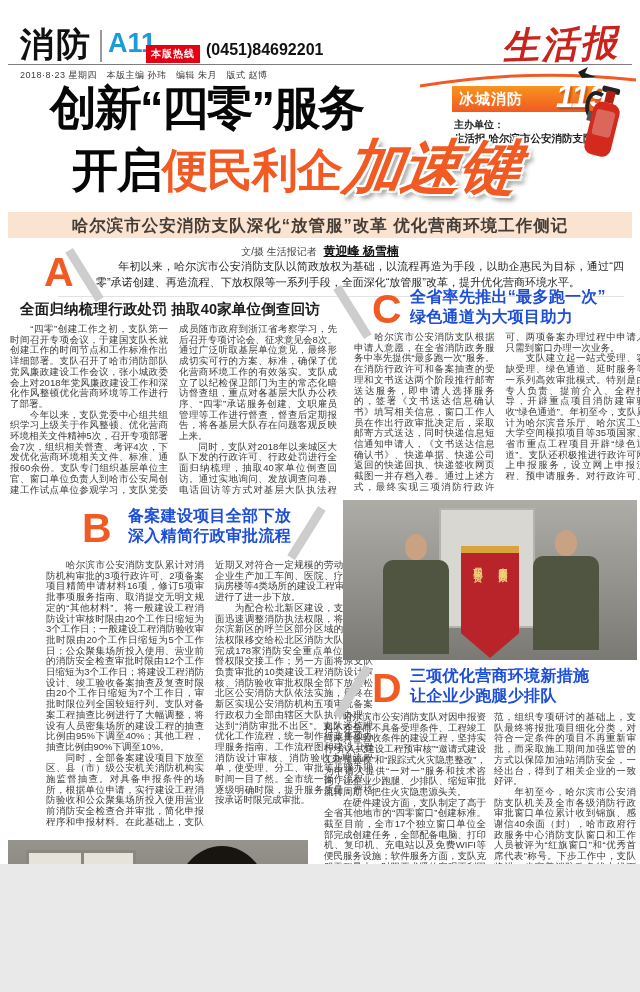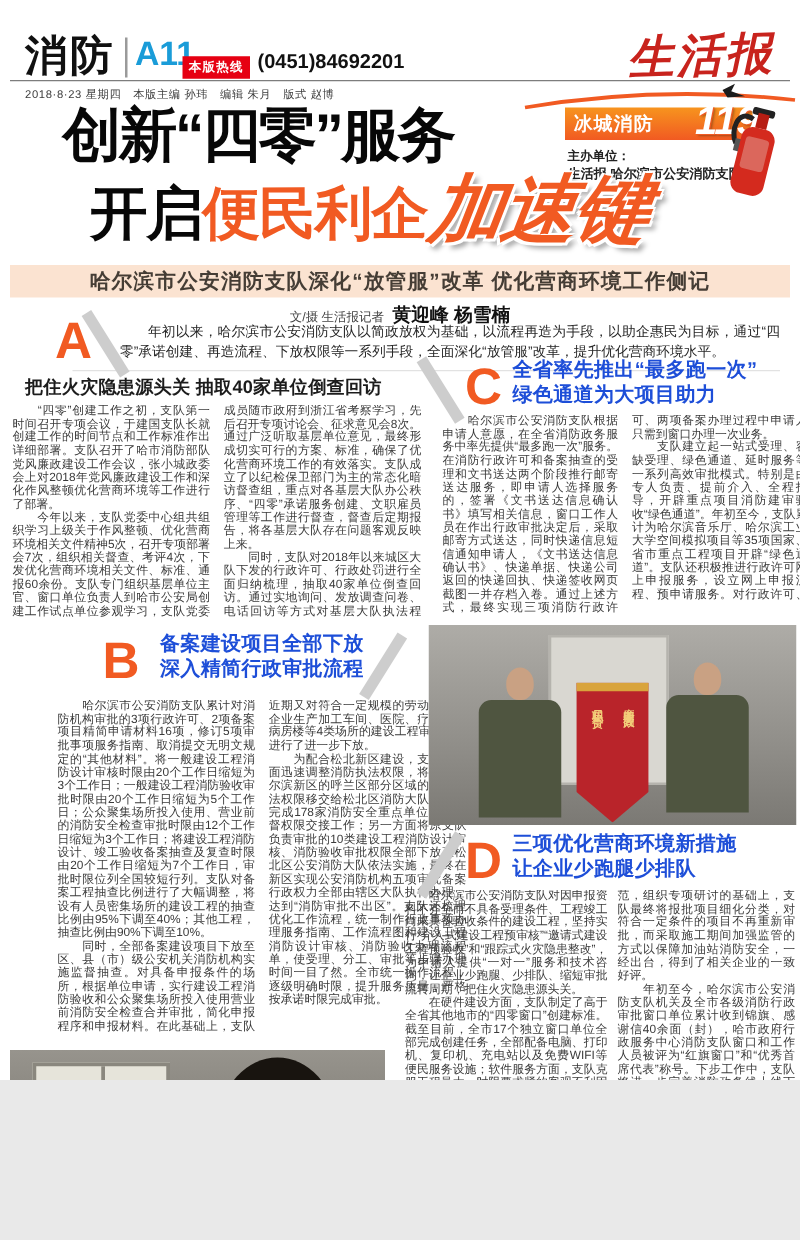--- a/index.html
+++ b/index.html
@@ -42,21 +42,21 @@
     letter-spacing:-2px;line-height:1;}
   .hl2{left:72px;top:140px;white-space:nowrap;}
   .hl2 .blk{font-size:46px;font-weight:900;color:#070707;letter-spacing:-1px;vertical-align:top;}
   .hl2 .org{font-size:46px;font-weight:900;color:#f15a22;letter-spacing:-1px;vertical-align:top;}
   .hl2 .acc{display:inline-block;font-size:60px;font-weight:900;font-style:italic;color:#f15a22;
     transform:skewX(-8deg) translateY(-12px);letter-spacing:-2px;
     text-shadow:2px 2px 0 #fff,-2px -2px 0 #fff,2px -2px 0 #fff,-2px 2px 0 #fff,5px 5px 4px rgba(0,0,0,.35);}
   .subhead{left:8px;top:212px;width:624px;height:26px;background:#fbe3d1;
     text-align:center;line-height:26px;font-size:16.5px;font-weight:bold;color:#453d35;letter-spacing:1px;}
   .byline{left:0;top:243px;width:640px;text-align:center;font-size:10px;color:#444;}
-  .byline b{font-size:15px;color:#111;margin-left:4px;}
+  .byline b{font-size:12px;color:#111;margin-left:4px;text-decoration:underline;}
   .intro{left:96px;top:258px;width:528px;font-size:11px;line-height:16px;color:#262626;
     text-align:justify;white-space:pre-line;}
   .intro-rule{left:58px;top:296px;width:566px;height:1px;background:#e2e2e2;}
 
   
   .slash{width:9px;height:58px;background:#cdcdcd;}
   .marker{font-size:41px;font-weight:900;color:#f15a22;line-height:1;}
   .sec-title-1line{font-size:14.5px;font-weight:bold;color:#1c1c1c;white-space:nowrap;letter-spacing:.2px;}
   .sec-title{font-size:16px;font-weight:bold;color:#1d4ed8;line-height:20px;letter-spacing:.3px;}
   .body-cols{column-gap:11px;font-size:9.5px;line-height:10.7px;text-align:justify;
@@ -170,21 +170,21 @@
   <div class="abs subhead">哈尔滨市公安消防支队深化“放管服”改革 优化营商环境工作侧记</div>
   <div class="abs byline">
     <span>文/摄 生活报记者</span>
     <b>黄迎峰 杨雪楠</b>
   </div>
   <div class="abs intro">　　年初以来，哈尔滨市公安消防支队以简政放权为基础，以流程再造为手段，以助企惠民为目标，通过“四零”承诺创建、再造流程、下放权限等一系列手段，全面深化“放管服”改革，提升优化营商环境水平。</div>
   <div class="abs intro-rule"></div>
 
   <div class="abs slash slash-a"></div>
   <div class="abs marker marker-a">A</div>
-  <div class="abs sec-title-1line title-a">把住火灾隐患源头关 抽取40家单位倒查回访</div>
+  <div class="abs sec-title-1line title-a">全面归纳梳理行政处罚 抽取40家单位倒查回访</div>
   <div class="abs body-cols body-a">　　“四零”创建工作之初，支队第一时间召开专项会议，于建国支队长就创建工作的时间节点和工作标准作出详细部署。支队召开了哈市消防部队党风廉政建设工作会议，张小城政委会上对2018年党风廉政建设工作和深化作风整顿优化营商环境等工作进行了部署。
 　　今年以来，支队党委中心组共组织学习上级关于作风整顿、优化营商环境相关文件精神5次，召开专项部署会7次，组织相关督查、考评4次，下发优化营商环境相关文件、标准、通报60余份。支队专门组织基层单位主官、窗口单位负责人到哈市公安局创建工作试点单位参观学习，支队党委成员随市政府到浙江省考察学习，先后召开专项讨论会、征求意见会8次。通过广泛听取基层单位意见，最终形成切实可行的方案、标准，确保了优化营商环境工作的有效落实。支队成立了以纪检保卫部门为主的常态化暗访督查组，重点对各基层大队办公秩序、“四零”承诺服务创建、文职雇员管理等工作进行督查，督查后定期报告，将各基层大队存在问题客观反映上来。
 　　同时，支队对2018年以来城区大队下发的行政许可、行政处罚进行全面归纳梳理，抽取40家单位倒查回访。通过实地询问、发放调查问卷、电话回访等方式对基层大队执法程序、执法服务质量、服务态度等方面进行侧面了解，从中发现并解决基层政务服务中存在的问题短板。</div>
 
   <div class="abs slash slash-b"></div>
   <div class="abs marker marker-b">B</div>
   <div class="abs sec-title title-b">
     <div>备案建设项目全部下放</div>
     <div>深入精简行政审批流程</div>
   </div>

